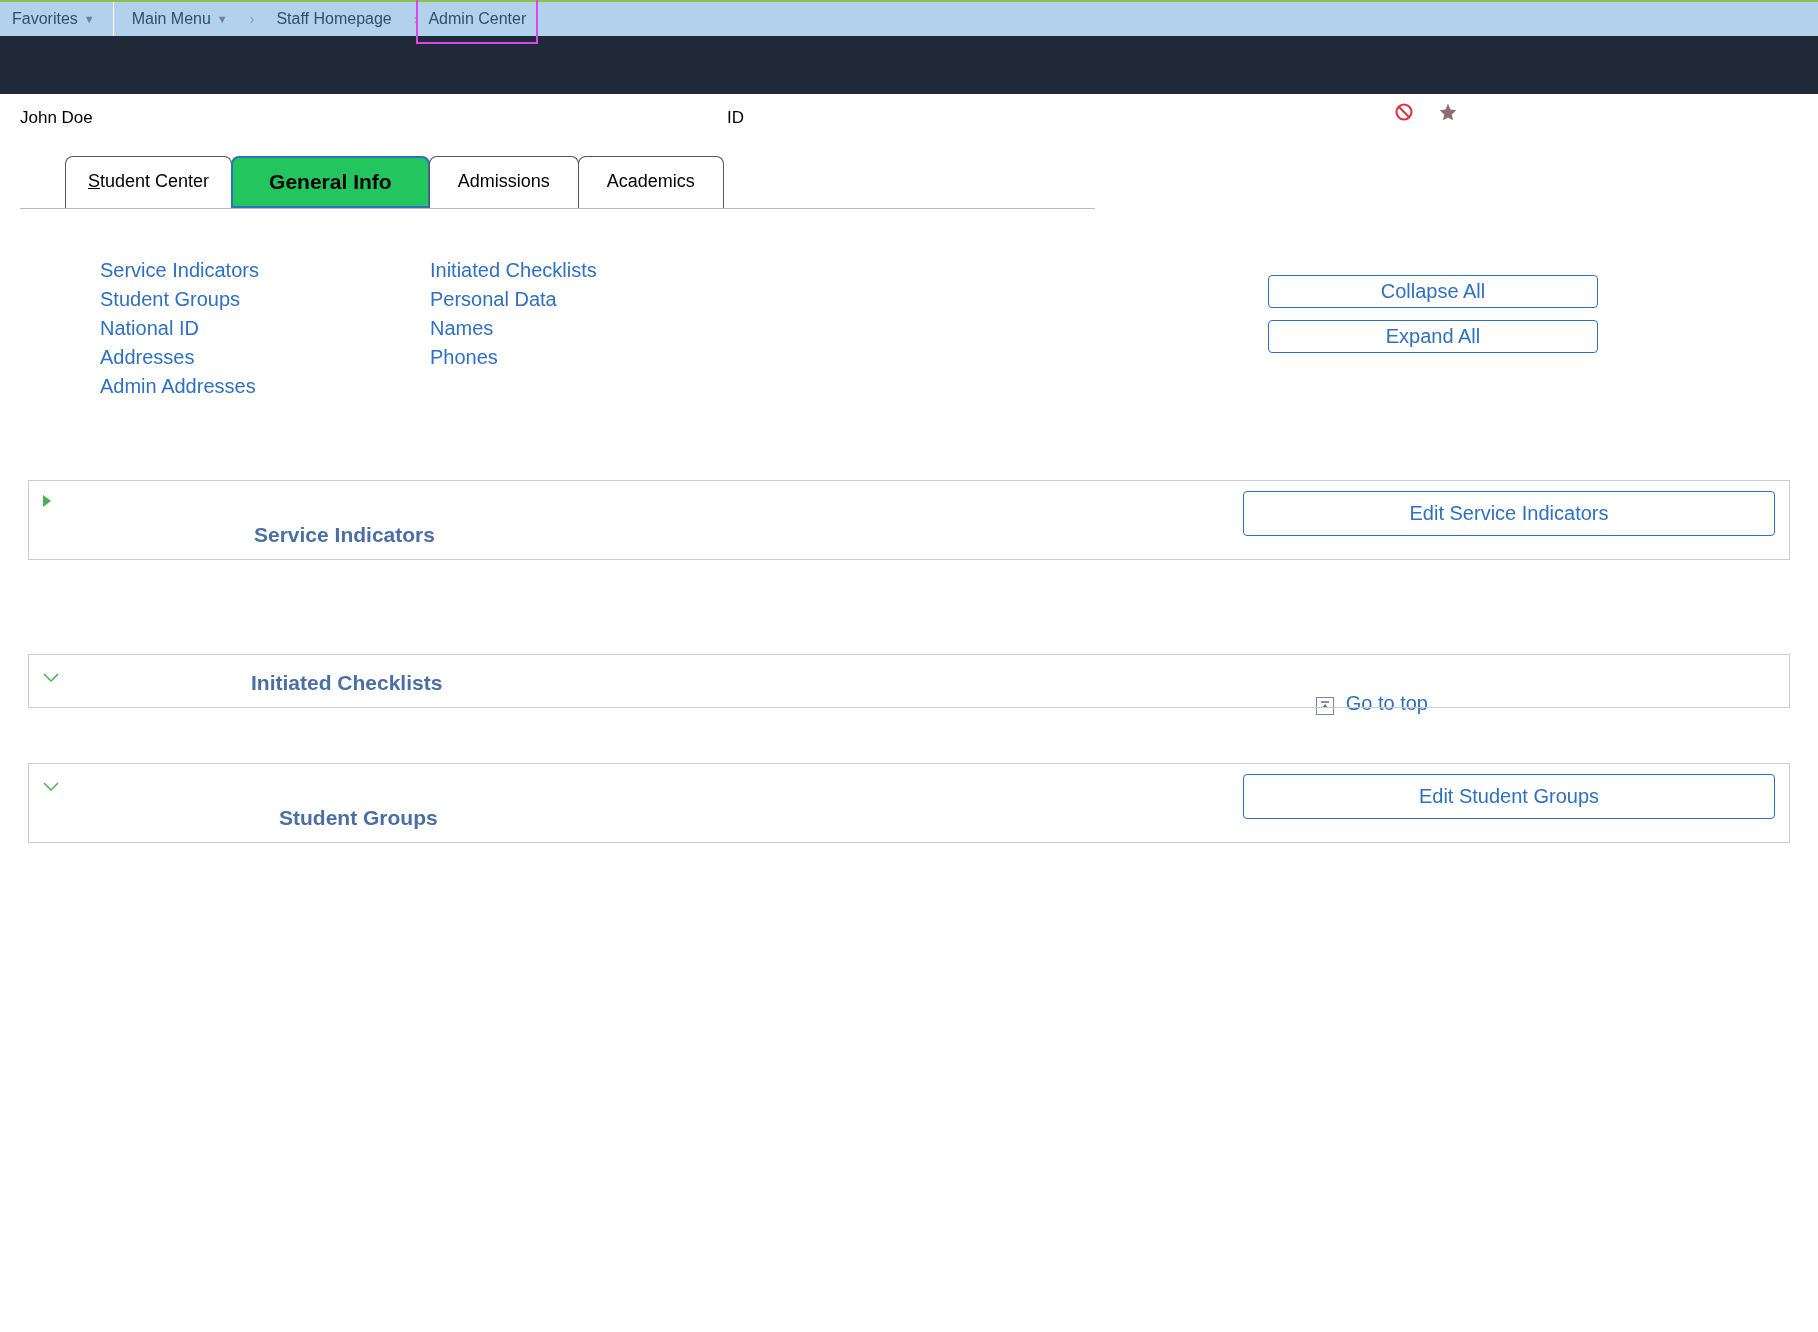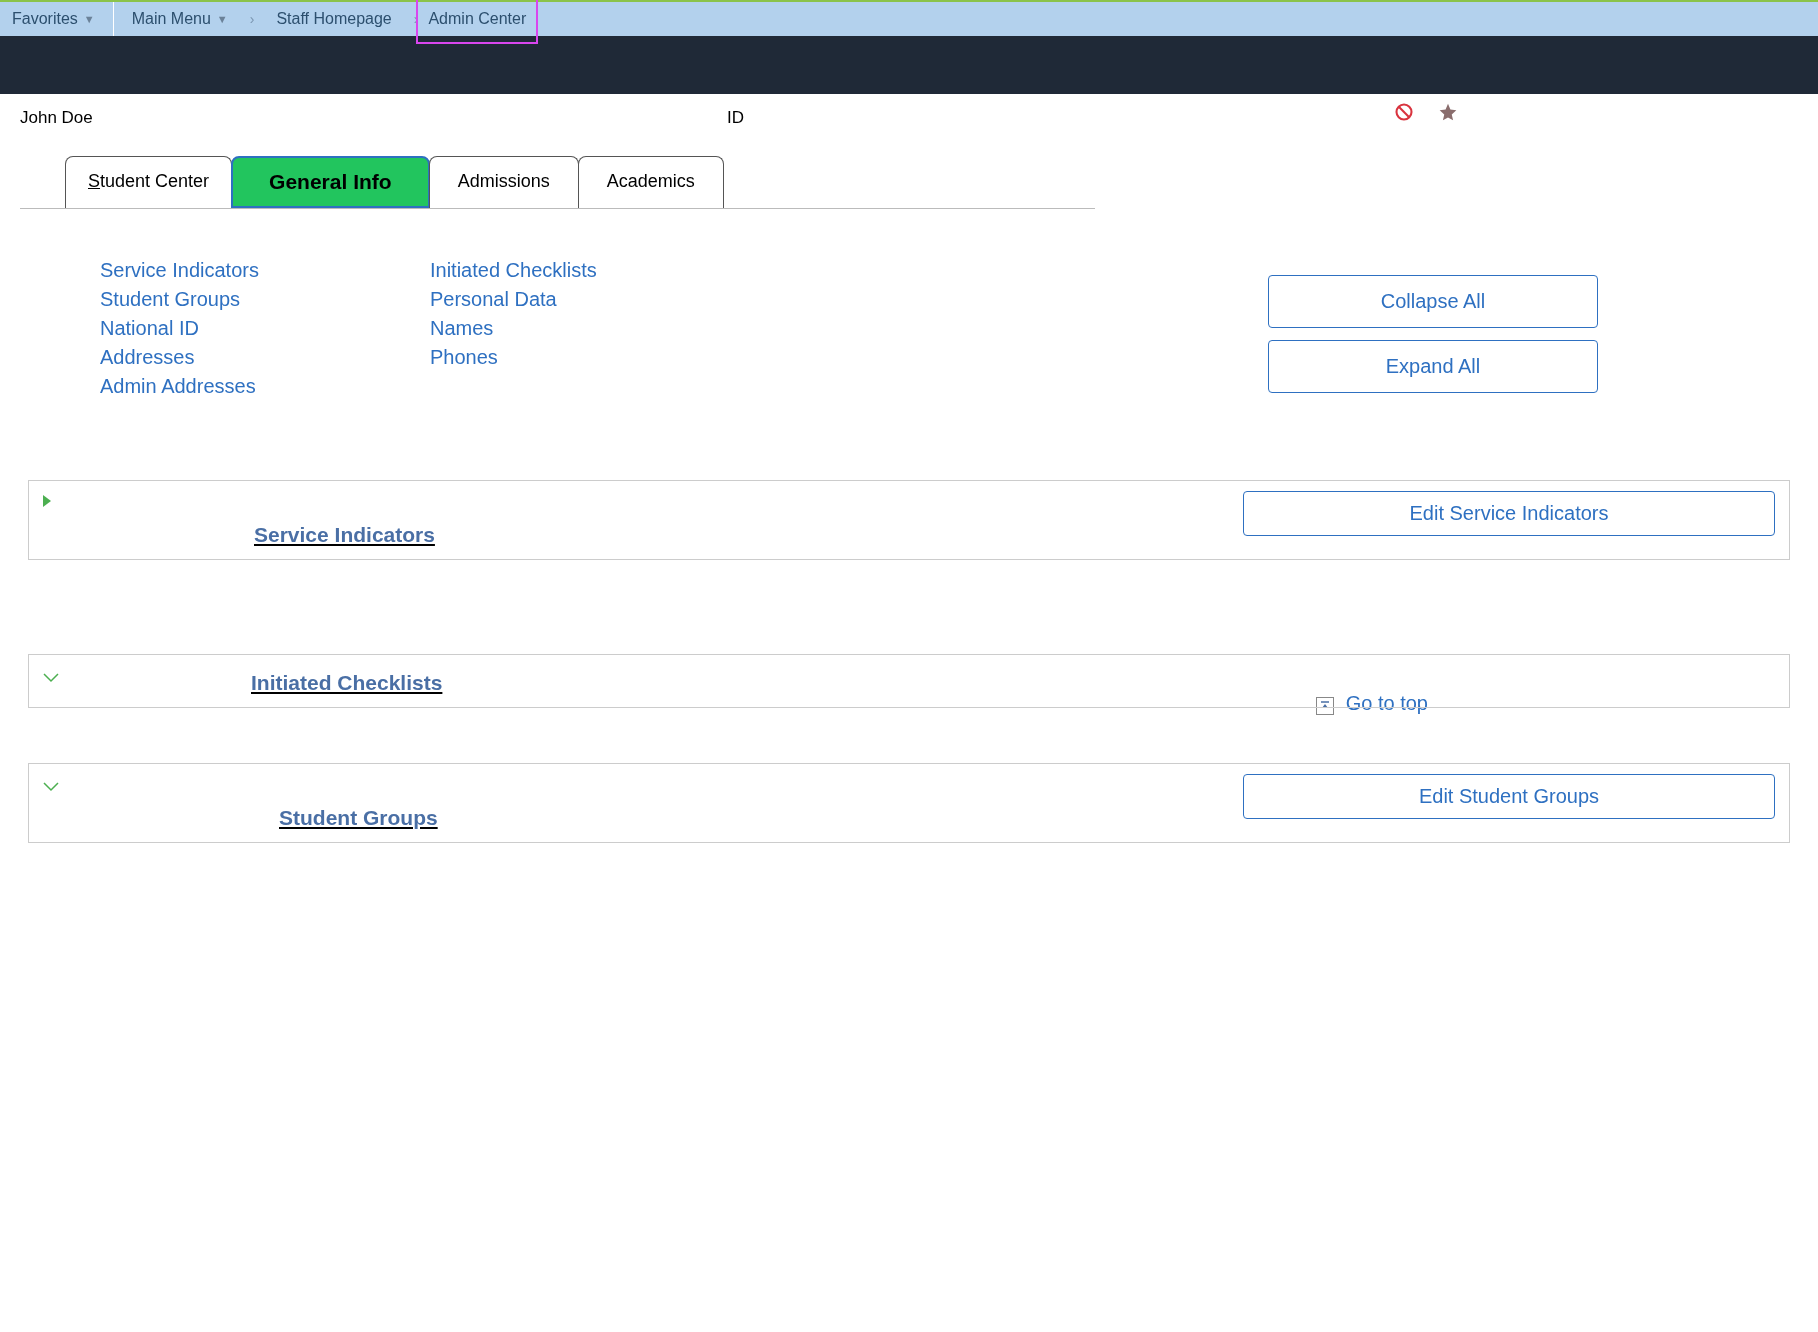--- a/index.html
+++ b/index.html
@@ -155,31 +155,30 @@
       margin-right: 120px;
       margin-top: 18px;
     }
     
     .action-btn {
       border: 1px solid #2e70c1;
       border-radius: 4px;
       background: #fff;
       color: #2e70c1;
       font-size: 20px;
-      padding: 14px 20px;
+      padding: 4px 20px;
       width: 330px;
       cursor: pointer;
     }
     
     .section-box {
       border: 1px solid #ccc;
       margin: 12px 8px;
       position: relative;
       min-height: 77px;
-      text-decoration: underline;
     }
     
     .section-toggle {
       position: absolute;
       left: 14px;
       top: 14px;
       cursor: pointer;
     }
     
     .section-title {

